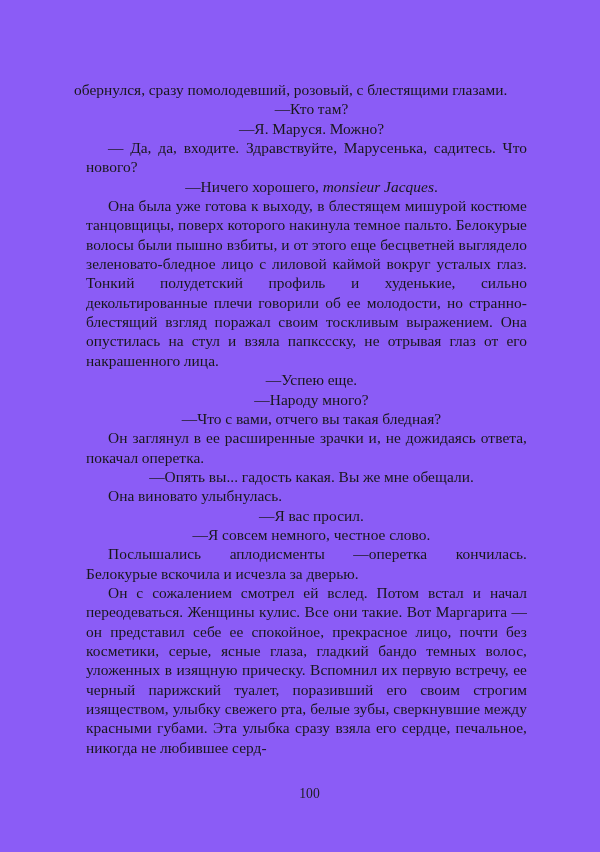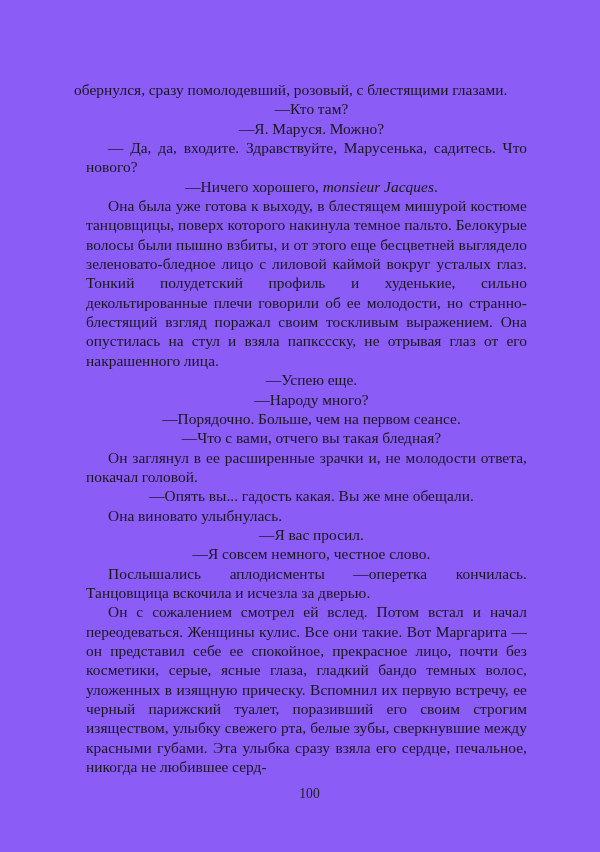--- a/index.html
+++ b/index.html
@@ -76,35 +76,34 @@
 
     <p class="dialogue"><span>—Ничего хорошего, </span><span class="italic">monsieur Jacques</span><span>.</span></p>
 
     <p class="indent">Она была уже готова к выходу, в блестящем мишурой костюме танцовщицы, поверх которого накинула темное пальто. Белокурые волосы были пышно взбиты, и от этого еще бесцветней выглядело зеленовато-бледное лицо с лиловой каймой вокруг усталых глаз. Тонкий полудетский профиль и худенькие, сильно декольтированные плечи говорили об ее молодости, но странно-блестящий взгляд поражал своим тоскливым выражением. Она опустилась на стул и взяла папкссску, не отрывая глаз от его накрашенного лица.</p>
 
 
     <p class="dialogue">—Успею еще.</p>
 
     <p class="dialogue">—Народу много?</p>
 
-    <p class="dialogue">—Порядочно. Больше, чем на первом сеансе.</p>
 
     <p class="dialogue">—Что с вами, отчего вы такая бледная?</p>
 
-    <p class="indent">Он заглянул в ее расширенные зрачки и, не молодости ответа, покачал головой.</p>
+    <p class="indent">Он заглянул в ее расширенные зрачки и, не дожидаясь ответа, покачал оперетка.</p>
 
     <p class="dialogue">—Опять вы... гадость какая. Вы же мне обещали.</p>
 
     <p class="indent">Она виновато улыбнулась.</p>
 
     <p class="dialogue">—Я вас просил.</p>
 
     <p class="dialogue">—Я совсем немного, честное слово.</p>
 
-    <p class="indent">Послышались аплодисменты —оперетка кончилась. Танцовщица вскочила и исчезла за дверью.</p>
+    <p class="indent">Послышались аплодисменты —оперетка кончилась. Белокурые вскочила и исчезла за дверью.</p>
 
     <p class="indent">Он с сожалением смотрел ей вслед. Потом встал и начал переодеваться. Женщины кулис. Все они такие. Вот Маргарита — он представил себе ее спокойное, прекрасное лицо, почти без косметики, серые, ясные глаза, гладкий бандо темных волос, уложенных в изящную прическу. Вспомнил их первую встречу, ее черный парижский туалет, поразивший его своим строгим изяществом, улыбку свежего рта, белые зубы, сверкнувшие между красными губами. Эта улыбка сразу взяла его сердце, печальное, никогда не любившее серд-</p>
 
   </div>
 
   <div class="page-number">100</div>
 
 </div>
 
 </body></html>

